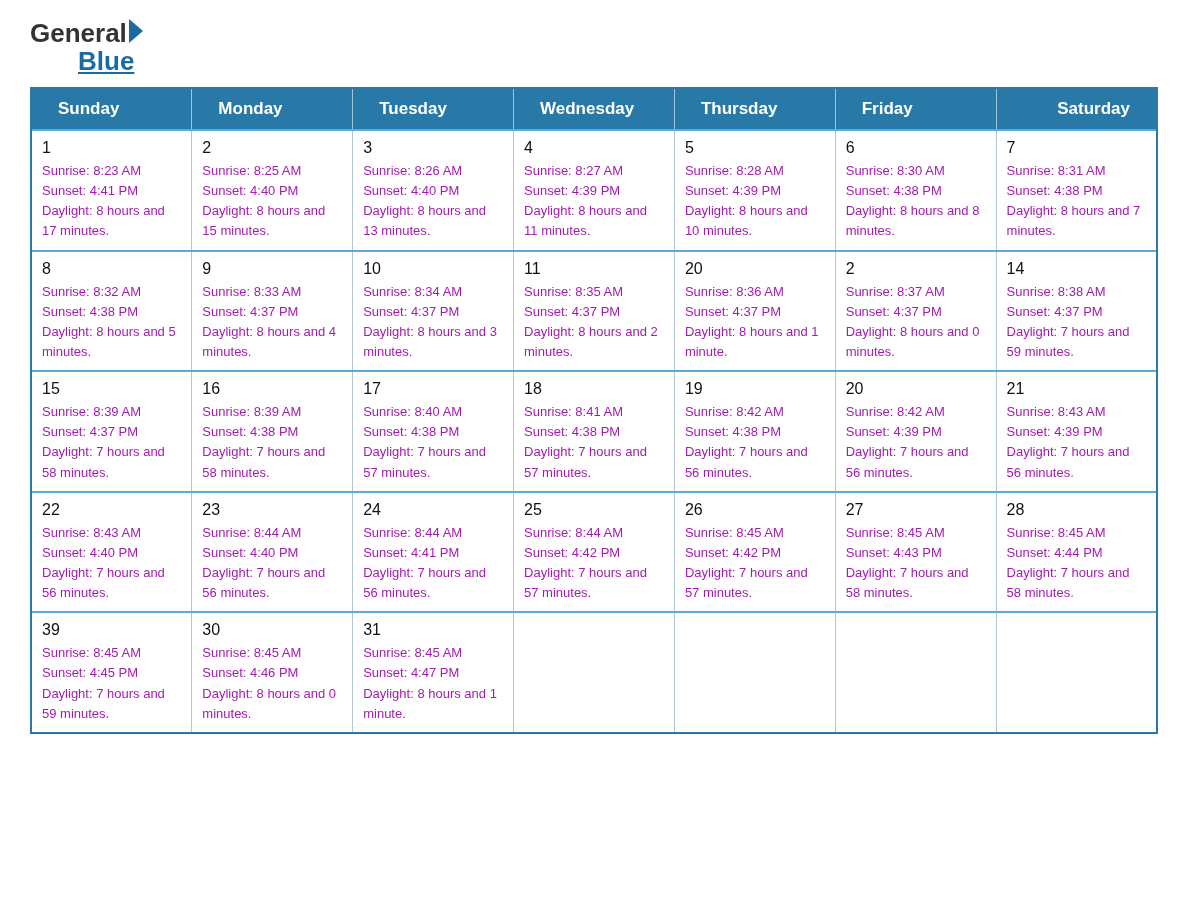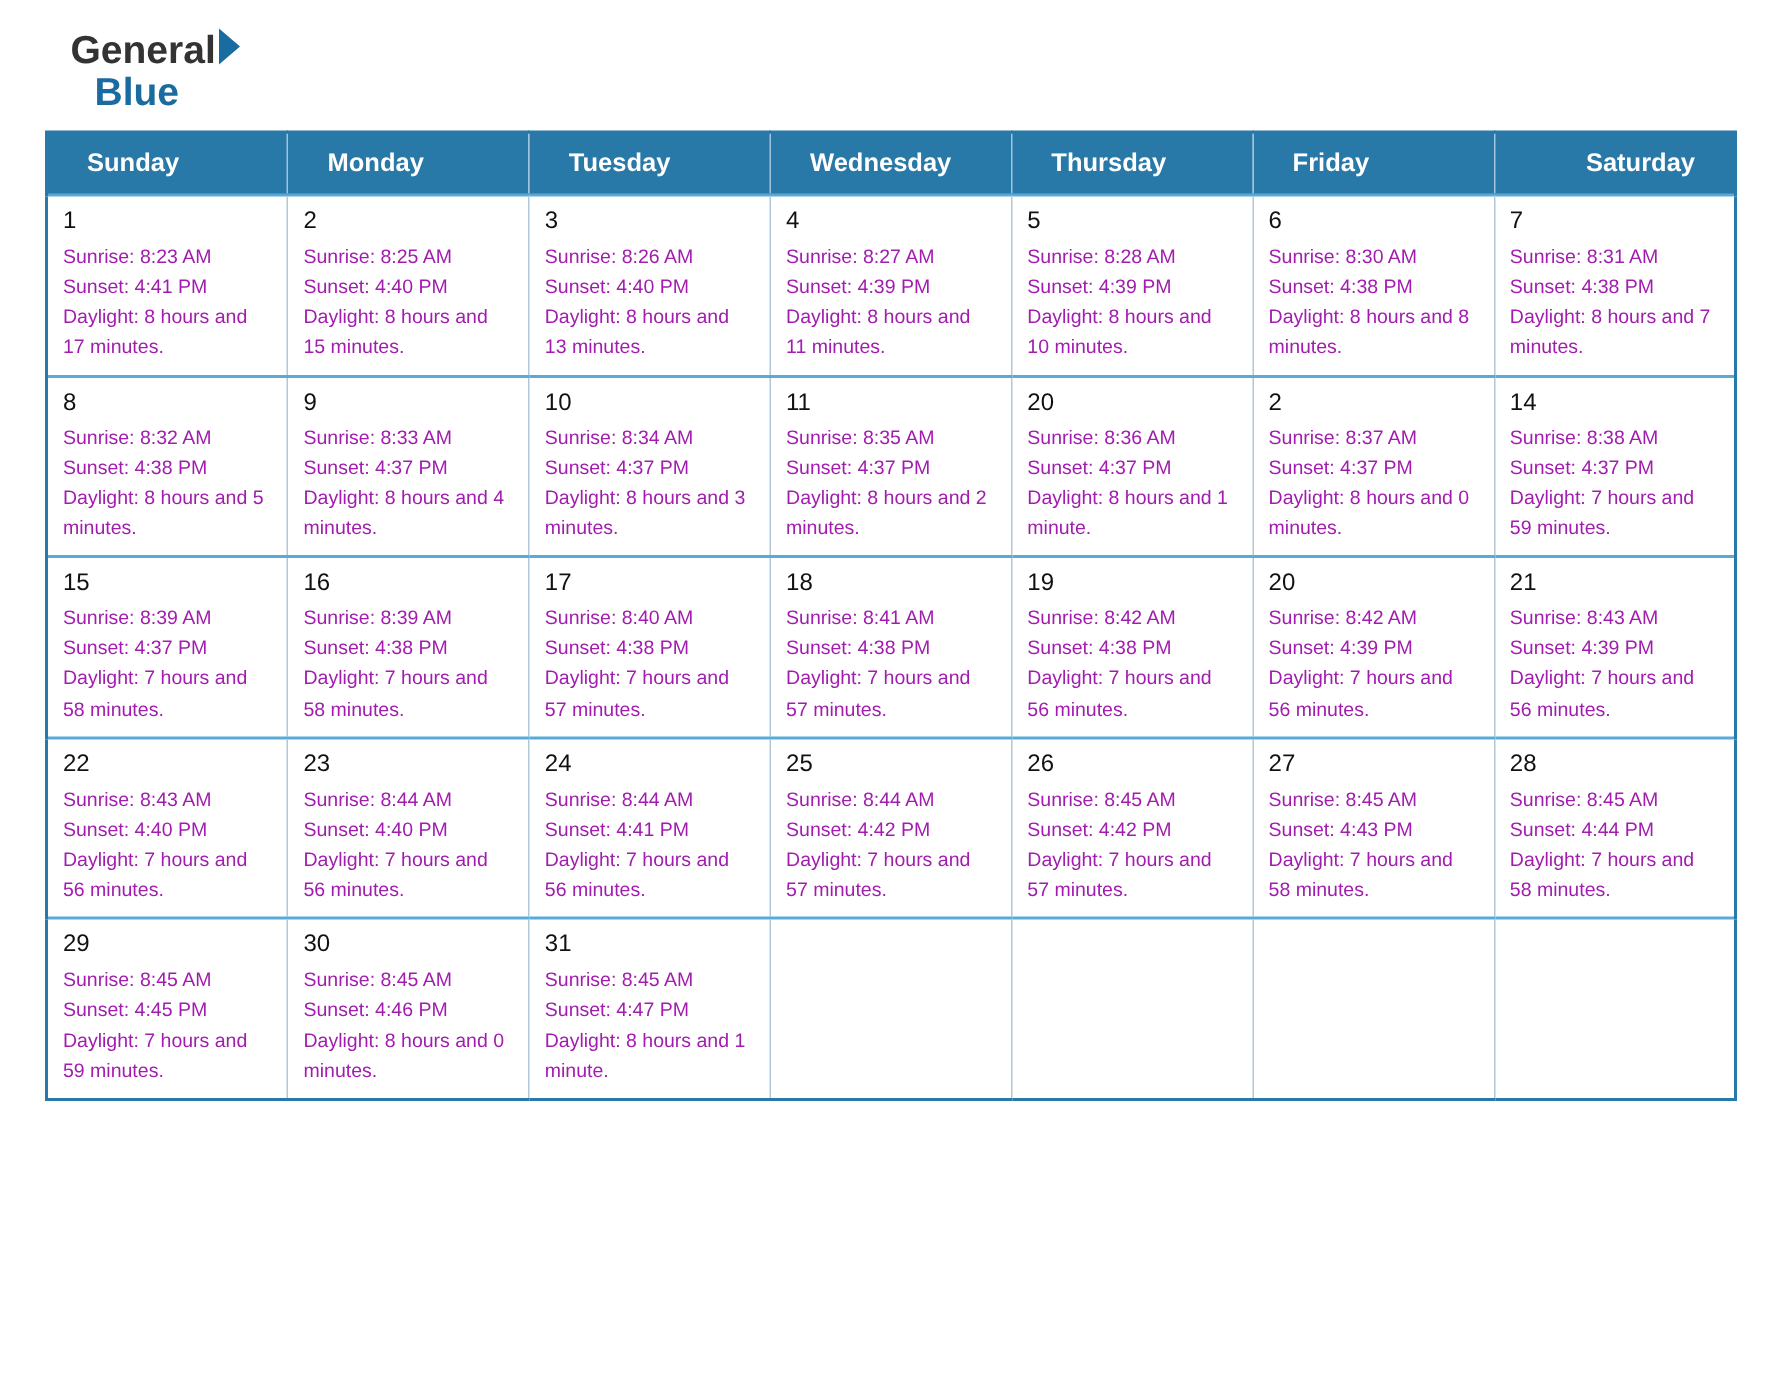--- a/index.html
+++ b/index.html
@@ -21,38 +21,38 @@
       flex-direction: column;
       align-items: flex-start;
     }
     .logo-text {
       display: flex;
       align-items: center;
       font-size: 26px;
       font-weight: bold;
       color: #333;
       line-height: 1;
-      margin-left: 17px;
     }
     .logo-general { color: #333; }
     .logo-arrow {
       width: 0;
       height: 0;
       border-left: 14px solid #1a6ba0;
       border-top: 12px solid transparent;
       border-bottom: 12px solid transparent;
       margin-left: 2px;
       margin-top: -4px;
     }
     .logo-blue-line {
       color: #1a6ba0;
       font-size: 26px;
       font-weight: bold;
-      margin-left: 29px;
+      margin-left: 44px;
       margin-top: -2px;
+      text-decoration: underline;
     }
     .title-block {
       text-align: right;
     }
     .main-title {
       font-size: 52px;
       font-weight: bold;
       color: #222;
       line-height: 1.1;
     }
@@ -374,21 +374,21 @@
         <div class="day-num">28</div>
         <div class="day-info">
           Sunrise: 8:45 AM<br>
           Sunset: 4:44 PM<br>
           Daylight: 7 hours and 58 minutes.
         </div>
       </td>
       </tr>
       <tr>
         <td>
-        <div class="day-num">29</div>
+        <div class="day-num">39</div>
         <div class="day-info">
           Sunrise: 8:45 AM<br>
           Sunset: 4:45 PM<br>
           Daylight: 7 hours and 59 minutes.
         </div>
       </td>
         <td>
         <div class="day-num">30</div>
         <div class="day-info">
           Sunrise: 8:45 AM<br>

